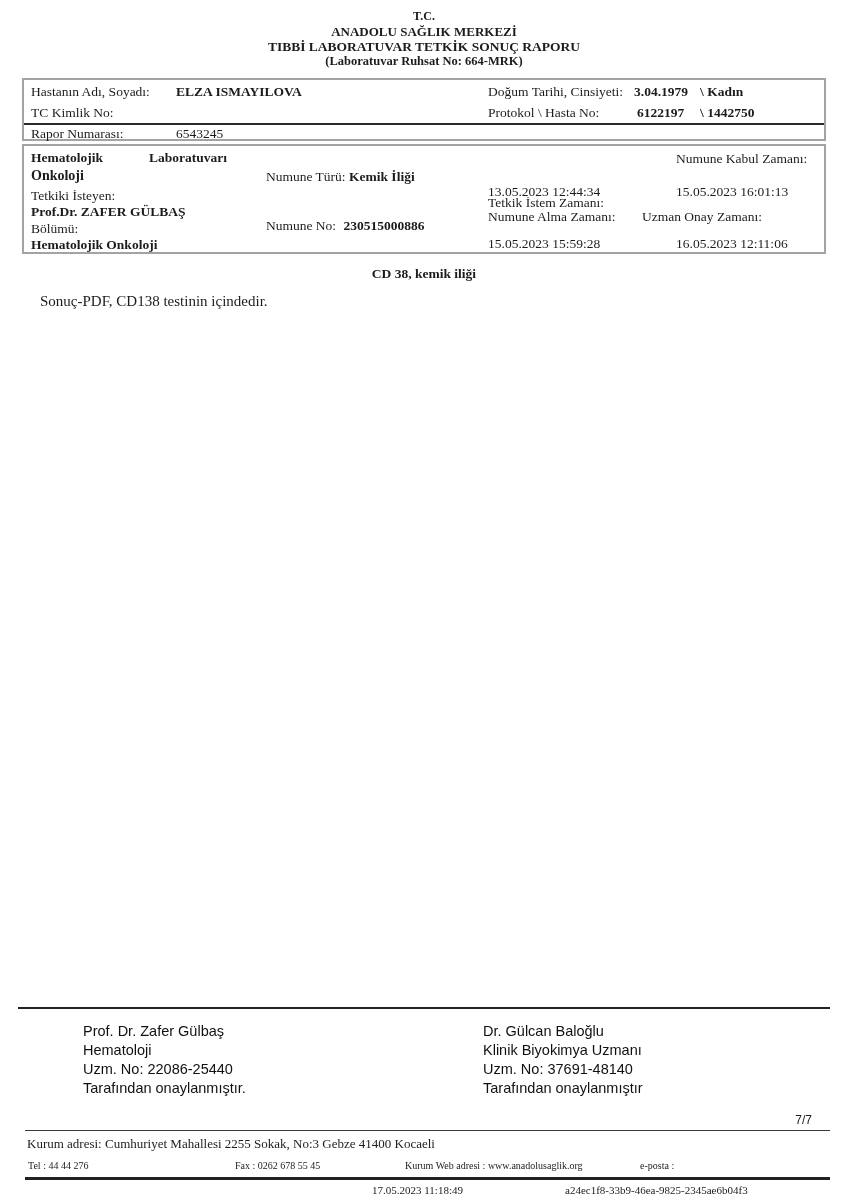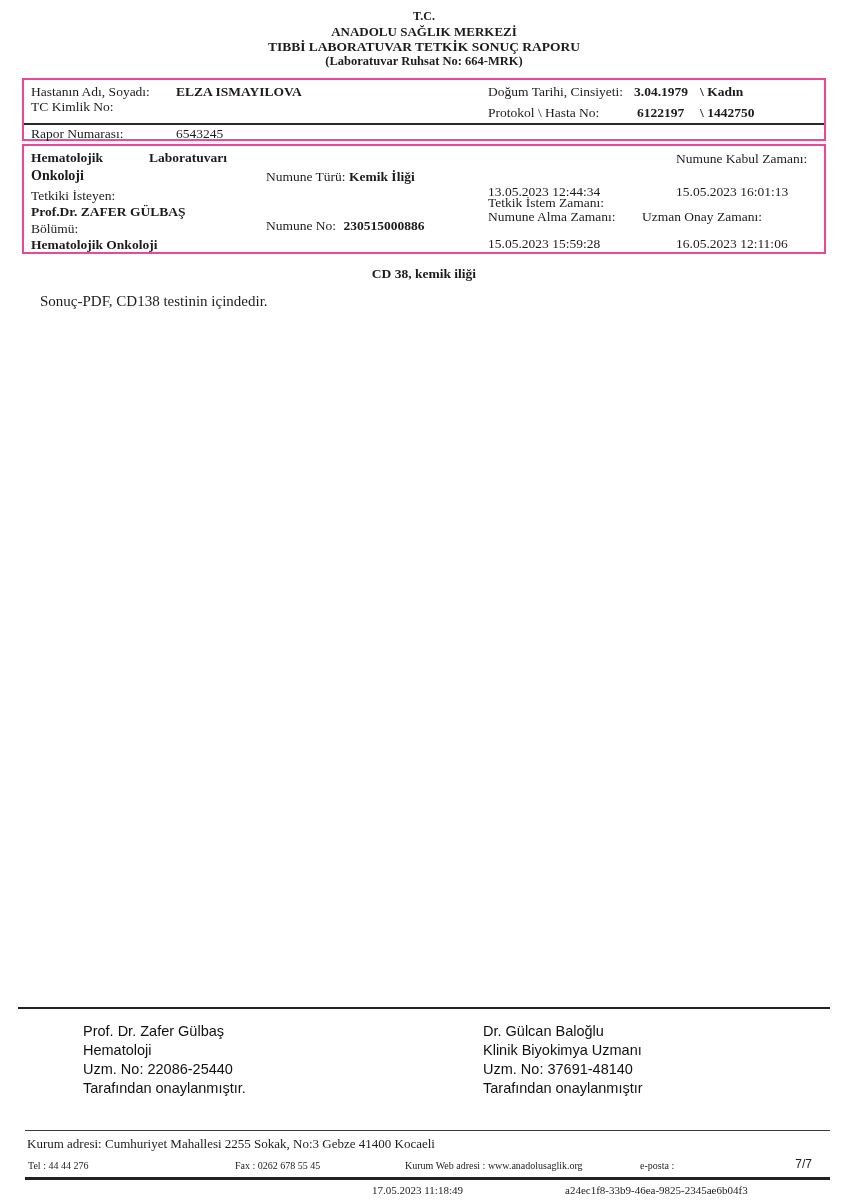--- a/index.html
+++ b/index.html
@@ -27,40 +27,40 @@
   .h-box {
     width:14px; height:14px; background:#2fa5dd; color:#ffffff;
     font-family:"Liberation Sans", sans-serif; font-weight:bold; font-size:10px;
     display:flex; align-items:center; justify-content:center; margin-left:3px; margin-top:1px;
   }
   .affil { margin-top:4px; color:#6e92a6; line-height:10px; }
   .affil-1 { font-size:8.5px; }
   .affil-2 { font-size:9.5px; letter-spacing:0.2px; }
 
   
-  .box { border:2px solid #ec4899; box-sizing:border-box; background:#fff; }
+  .box { border:2px solid #a3a3a3; box-sizing:border-box; background:#fff; }
   .box1 { left:22px; top:78px; width:804px; height:63px; }
   .box2 { left:22px; top:144px; width:804px; height:110px; }
   .box .abs { font-size:13.5px; white-space:nowrap; }
   .box1-divider { left:0; right:0; top:43px; height:2px; background:#2a2a2a; }
 
   .lab-name-line { display:flex; justify-content:space-between; width:196px; font-weight:bold; font-size:14px; }
 
   
   .result-title { left:0; right:0; top:266px; text-align:center; font-size:13.5px; font-weight:bold; }
   .result-body { left:40px; top:293px; font-size:15px; }
 
   
   .sig-divider { left:18px; top:1007px; width:812px; height:2px; background:#222; }
   .sig { font-family:"Liberation Sans", sans-serif; font-size:14.5px; line-height:19px; color:#111; }
   .sig-left { left:83px; top:1022px; }
   .sig-right { left:483px; top:1022px; }
 
   
-  .page-num { left:700px; top:1113px; width:112px; text-align:right; font-family:"Liberation Sans", sans-serif; font-size:12px;margin-top:44px; }
+  .page-num { left:700px; top:1113px; width:112px; text-align:right; font-family:"Liberation Sans", sans-serif; font-size:12px; }
   .footer-line-1 { left:25px; top:1130px; width:805px; height:1px; background:#3a3a3a; }
   .footer-address { left:27px; top:1136px; font-size:13px; }
   .contact { top:1160px; font-size:10px; }
   .contact-tel { left:28px; }
   .contact-fax { left:235px; }
   .contact-web { left:405px; }
   .contact-eposta { left:640px; }
   .footer-line-2 { left:25px; top:1177px; width:805px; height:3px; background:#222; }
   .bottom-row { top:1184px; font-size:11px; }
   .bottom-printed { left:372px; }
@@ -79,21 +79,21 @@
   </div>
 
 
   <div class="abs box box1">
     <span class="abs" style="left:7px; top:4px;">Hastanın Adı, Soyadı:</span>
     <span class="abs b" style="left:152px; top:4px;">ELZA ISMAYILOVA</span>
     <span class="abs" style="left:464px; top:4px;">Doğum Tarihi, Cinsiyeti:</span>
     <span class="abs b" style="left:610px; top:4px;">3.04.1979</span>
     <span class="abs b" style="left:676px; top:4px;">\ Kadın</span>
 
-    <span class="abs" style="left:7px; top:19px;text-align:center;">TC Kimlik No:</span>
+    <span class="abs" style="left:7px; top:25px;text-align:center;">TC Kimlik No:</span>
     <span class="abs" style="left:464px; top:25px;">Protokol \ Hasta No:</span>
     <span class="abs b" style="left:613px; top:25px;">6122197</span>
     <span class="abs b" style="left:676px; top:25px;">\ 1442750</span>
 
     <div class="abs box1-divider"></div>
 
     <span class="abs" style="left:7px; top:46px;">Rapor Numarası:</span>
     <span class="abs" style="left:152px; top:46px;">6543245</span>
   </div>
 

